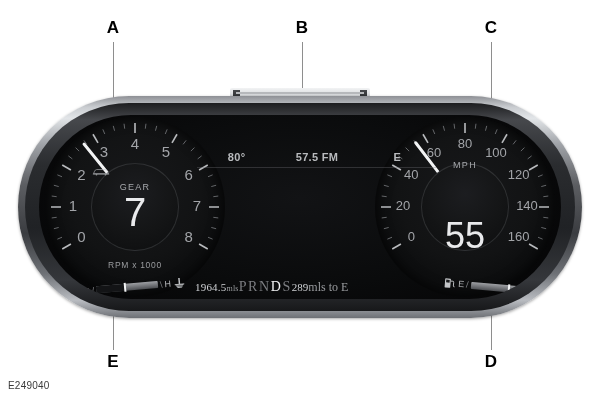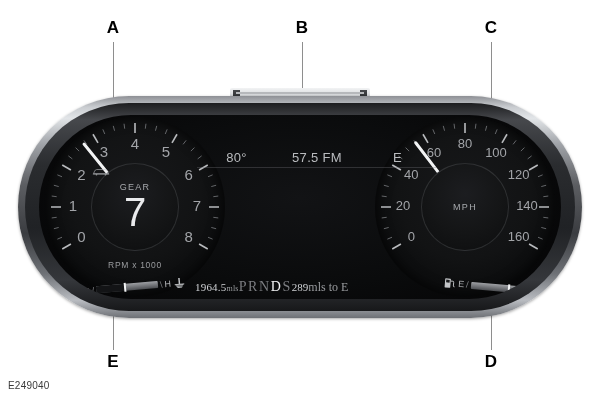--- a/index.html
+++ b/index.html
@@ -209,23 +209,24 @@
     position: absolute;
     left: 158px;
     top: 32px;
     width: 240px;
     height: 20px;
     border-bottom: 1px solid rgba(120,122,126,0.32);
     display: flex;
     align-items: center;
   }
   #info-top > div {
-    font-size: 13px;
+    font-size: 11px;
     color: #b9bbbe;
     letter-spacing: 0.3px;
+    font-weight: bold;
   }
   .it-left   { width: 33%; text-align: center; }
   .it-center { width: 34%; text-align: center; }
   .it-right  { width: 33%; text-align: center; }
 
   #info-bottom {
     position: absolute;
     left: 150px;
     top: 163px;
     width: 256px;
@@ -452,20 +453,21 @@
                 <text x="143.69" y="59.00" class="tick-label sm">120</text>
                 <text x="152.00" y="90.00" class="tick-label sm">140</text>
                 <text x="143.69" y="121.00" class="tick-label sm">160</text>
               </g>
             <g id="speed-needle">
                 <line x1="63.21" y1="55.09" x2="40.69" y2="25.74" stroke="#f2f3f4" stroke-width="3" stroke-linecap="round"></line>
               </g>
           </svg>
           <div class="hub" style="left:46px; top:46px; width:88px; height:88px;gap:48px;">
             <div class="hub-caption">MPH</div>
+            <div class="hub-value small">55</div>
           </div>
         </div>
 
         <div id="info-top">
           <div class="it-left">80°</div>
           <div class="it-center">57.5 FM</div>
           <div class="it-right">E</div>
         </div>
 
         <div id="info-bottom">

